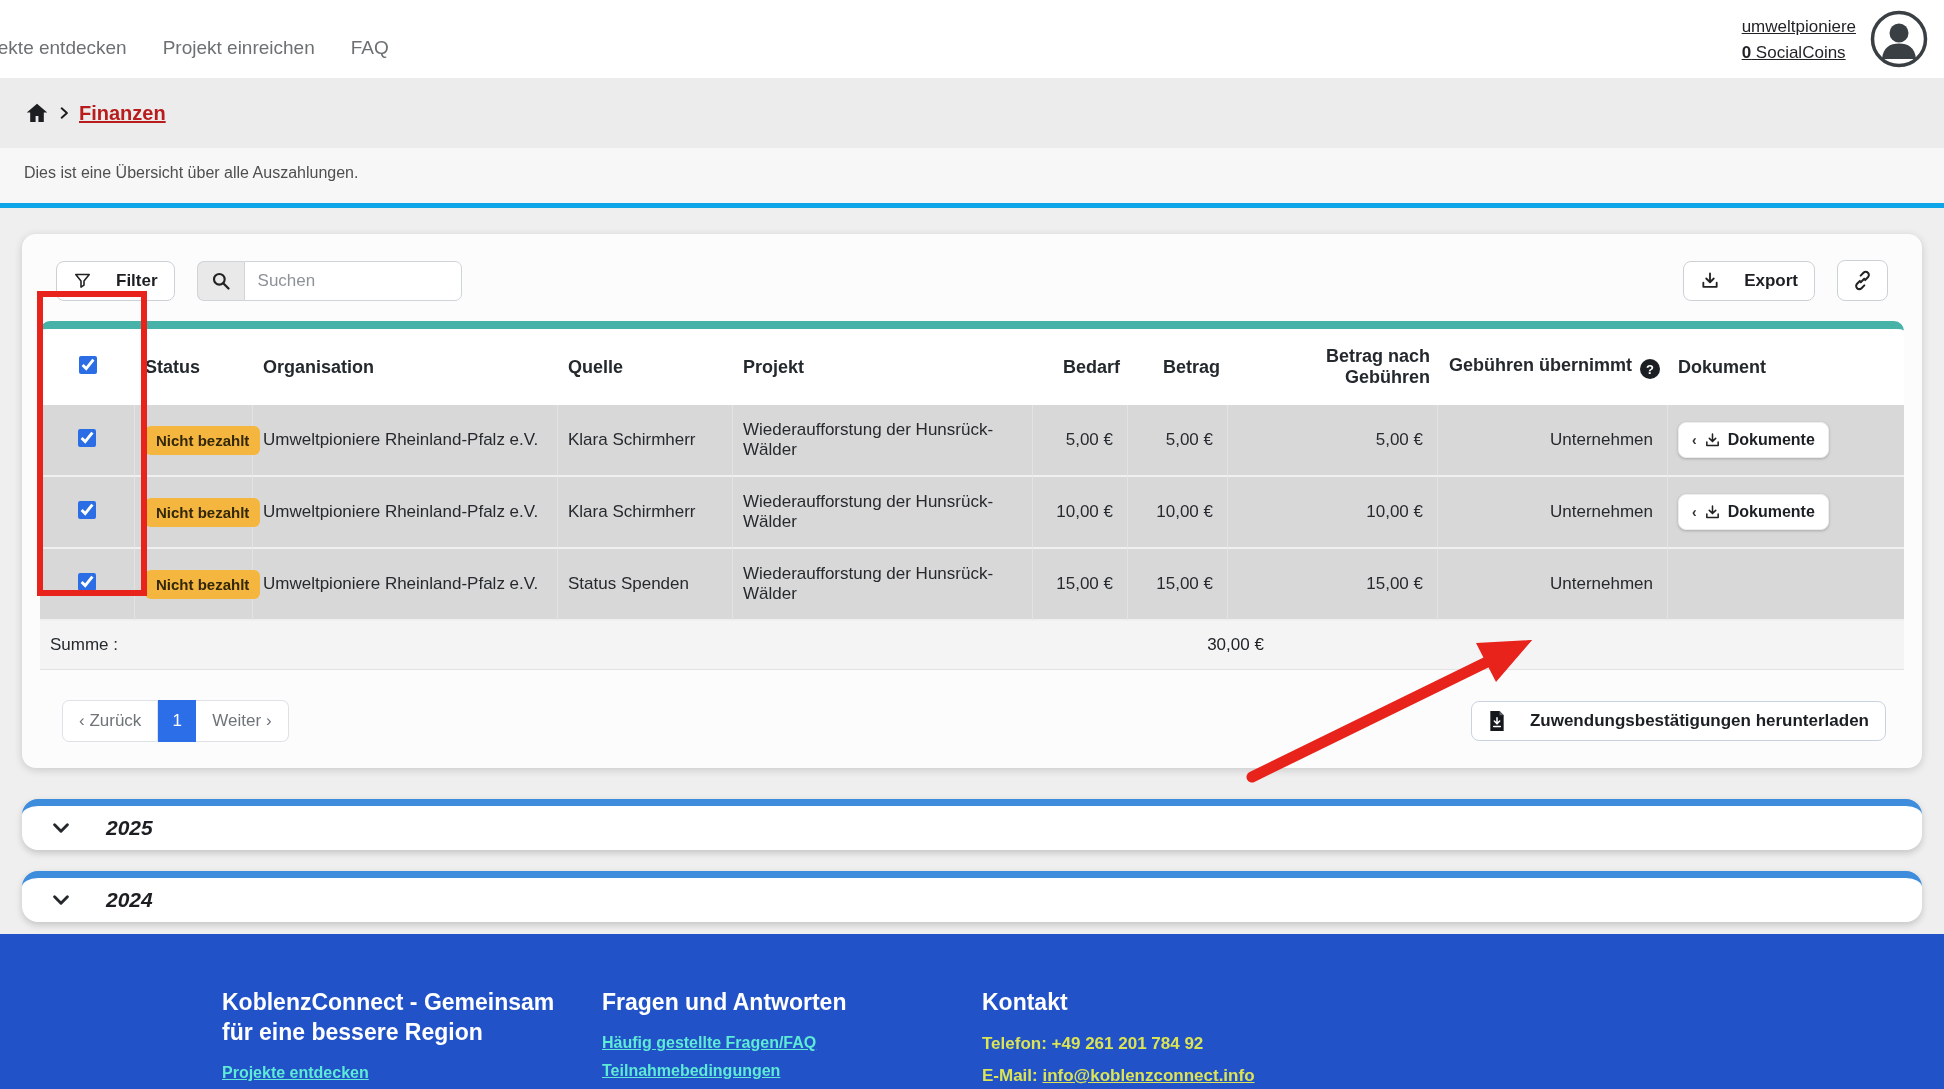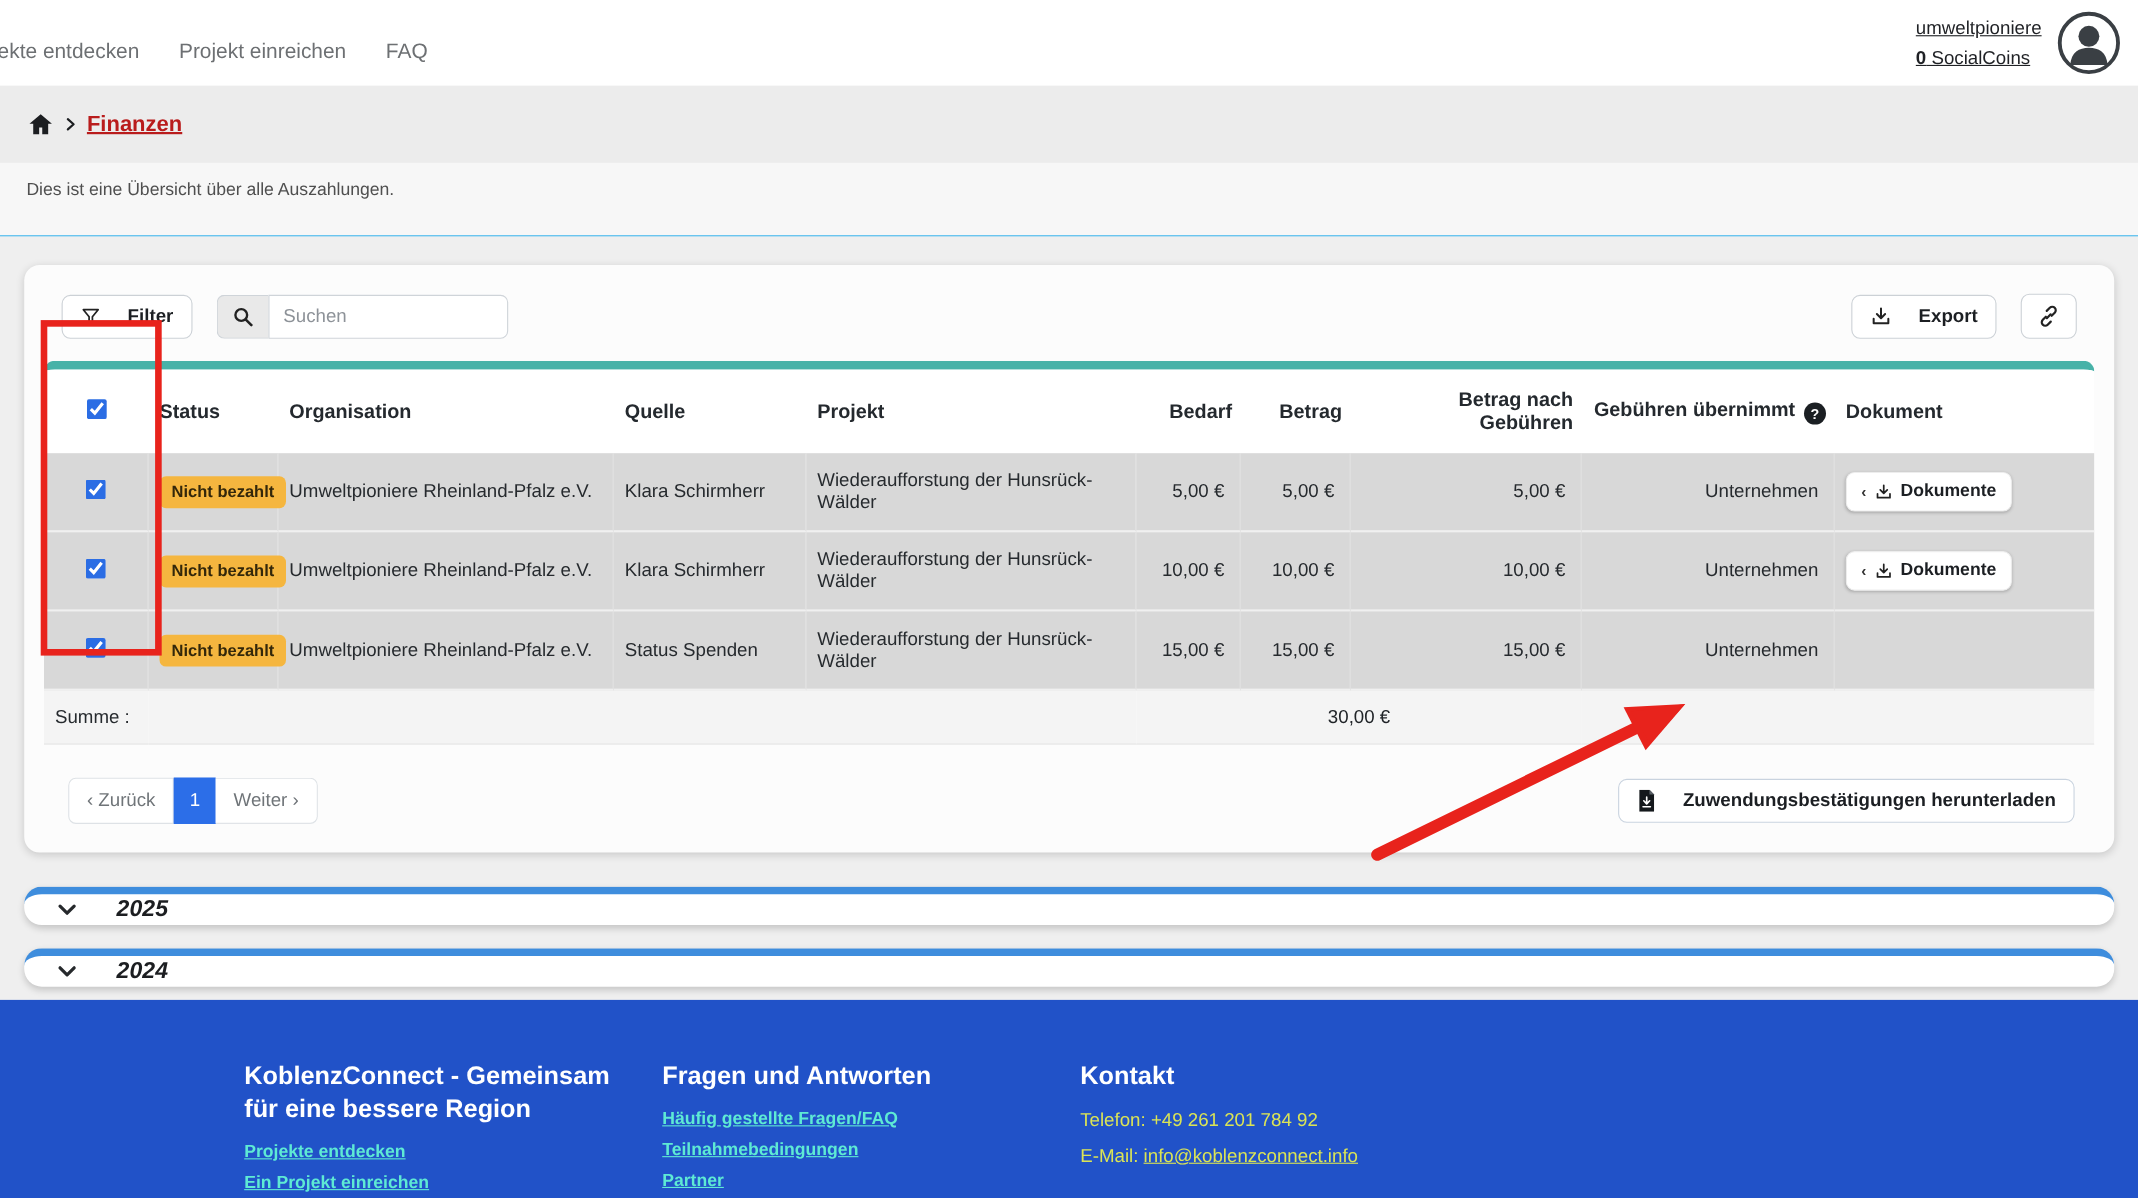--- a/index.html
+++ b/index.html
@@ -16,21 +16,21 @@
   .userblock a { color:#1f2125; text-decoration:underline; font-size:17px; cursor:pointer; }
   .coins b { font-weight:bold; }
   .avatar { width:58px; height:58px; flex:none; }
 
   
   .crumbband { height:70px; background:#ececec; display:flex; align-items:center; padding-left:25px; flex:none; gap:8px; }
   .crumbband .home { width:24px; height:24px; }
   .crumb-link { font-size:20px; font-weight:bold; color:#b91c1c; text-decoration:underline; cursor:pointer; }
 
   
-  .descrow { background:#f7f7f7; padding:16px 0 32px 24px; font-size:16px; color:#4f4f4f; border-bottom:1px solid #0ea5e9; flex:none; }
+  .descrow { background:#f7f7f7; padding:16px 0 21px 24px; font-size:16px; color:#4f4f4f; border-bottom:5px solid #0ea5e9; flex:none; }
 
   
   .main { background:#efefef; padding:26px 22px 0; flex:none; }
   .card { background:#fcfcfc; border-radius:14px; box-shadow:0 2px 8px rgba(0,0,0,.16); padding:18px 18px 26px; }
 
   .toolbar { display:flex; align-items:center; gap:22px; padding:8px 16px 4px; }
   .btn { display:inline-flex; align-items:center; gap:24px; background:#fff; border:1px solid #ccd1d6; border-radius:8px; padding:9px 16px; font-size:17px; font-weight:bold; color:#1c1f23; cursor:pointer; font-family:inherit; }
   .searchgroup { display:flex; align-items:stretch; }
   .search-addon { background:#e9e9e9; border:1px solid #cfd4d9; border-right:none; border-radius:7px 0 0 7px; display:flex; align-items:center; padding:0 13px; }
   .searchgroup input { width:218px; border:1px solid #cfd4d9; border-radius:0 7px 7px 0; padding:9px 13px; font-size:17px; color:#333; outline:none; background:#fff; font-family:inherit; }
@@ -59,33 +59,33 @@
   
   .cardfoot { display:flex; align-items:center; justify-content:space-between; margin-top:30px; padding:0 18px 0 22px; }
   .pagination { display:inline-flex; }
   .page-btn { border:1px solid #dee2e6; background:#fff; color:#6f7478; font-size:17px; padding:10px 16px; cursor:pointer; font-family:inherit; }
   .page-prev { border-radius:7px 0 0 7px; }
   .page-next { border-radius:0 7px 7px 0; border-left:none; }
   .page-num { width:38px; text-align:center; background:#2c6ee8; border:1px solid #2c6ee8; color:#fff; padding:10px 0; cursor:pointer; font-size:17px; }
   .dl-btn { border:1px solid #c9d3df; }
 
   
-  .yearsec { background:#fff; border-radius:16px; border-top:7px solid #3e8ddd; box-shadow:0 3px 7px rgba(0,0,0,.18); height:35px; display:flex; align-items:center; gap:34px; padding-left:28px; cursor:pointer; }
+  .yearsec { background:#fff; border-radius:16px; border-top:7px solid #3e8ddd; box-shadow:0 3px 7px rgba(0,0,0,.18); height:51px; display:flex; align-items:center; gap:34px; padding-left:28px; cursor:pointer; }
   .yearsec.first { margin-top:31px; }
   .yearsec + .yearsec { margin-top:21px; }
   .yearlabel { font-size:21px; font-weight:bold; font-style:italic; color:#1c1e21; }
 
   
   .footer { background:#2152c8; margin-top:12px; flex:1; display:flex; padding:54px 0 0 222px; }
   .fcol1 { width:380px; }
   .fcol2 { width:380px; }
   .fhead { color:#fff; font-size:23px; font-weight:bold; line-height:1.3; margin-bottom:16px; }
   .fcol1 .fhead { max-width:340px; }
   .flink { display:block; color:#5eead4; font-size:16px; font-weight:bold; text-decoration:underline; margin-bottom:10px; cursor:pointer; }
-  .contact-line { color:#dbe455; font-size:17px; font-weight:normal; margin-bottom:12px; }
+  .contact-line { color:#dbe455; font-size:17px; font-weight:bold; margin-bottom:12px; }
   .contact-line a { color:#dbe455; text-decoration:underline; cursor:pointer; }
 
   
   .annotation { position:absolute; left:0; top:0; width:1944px; height:1089px; z-index:40; pointer-events:none; }
 </style>
 </head>
 <body>
 
 <div class="page">
 

